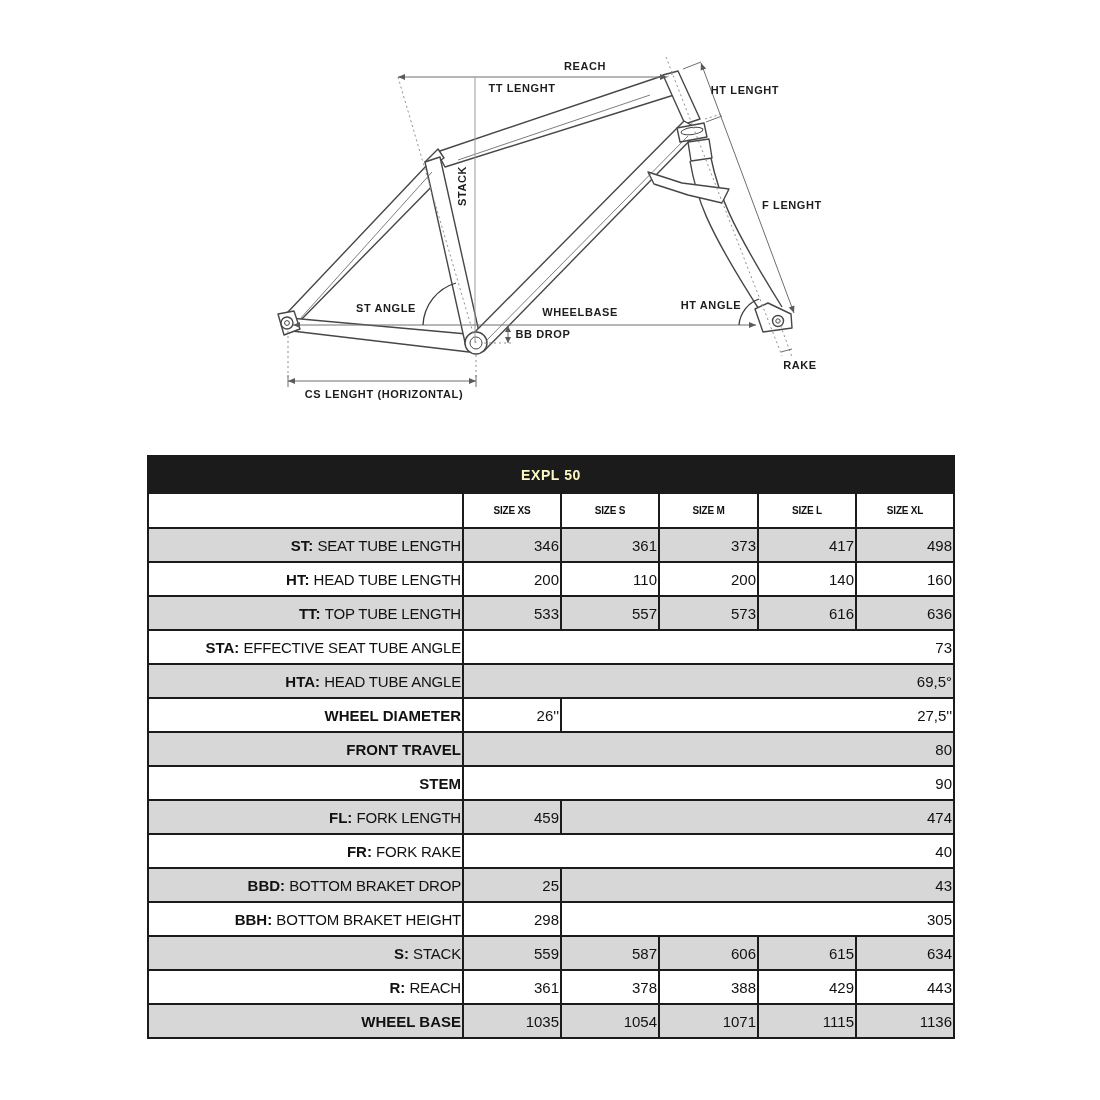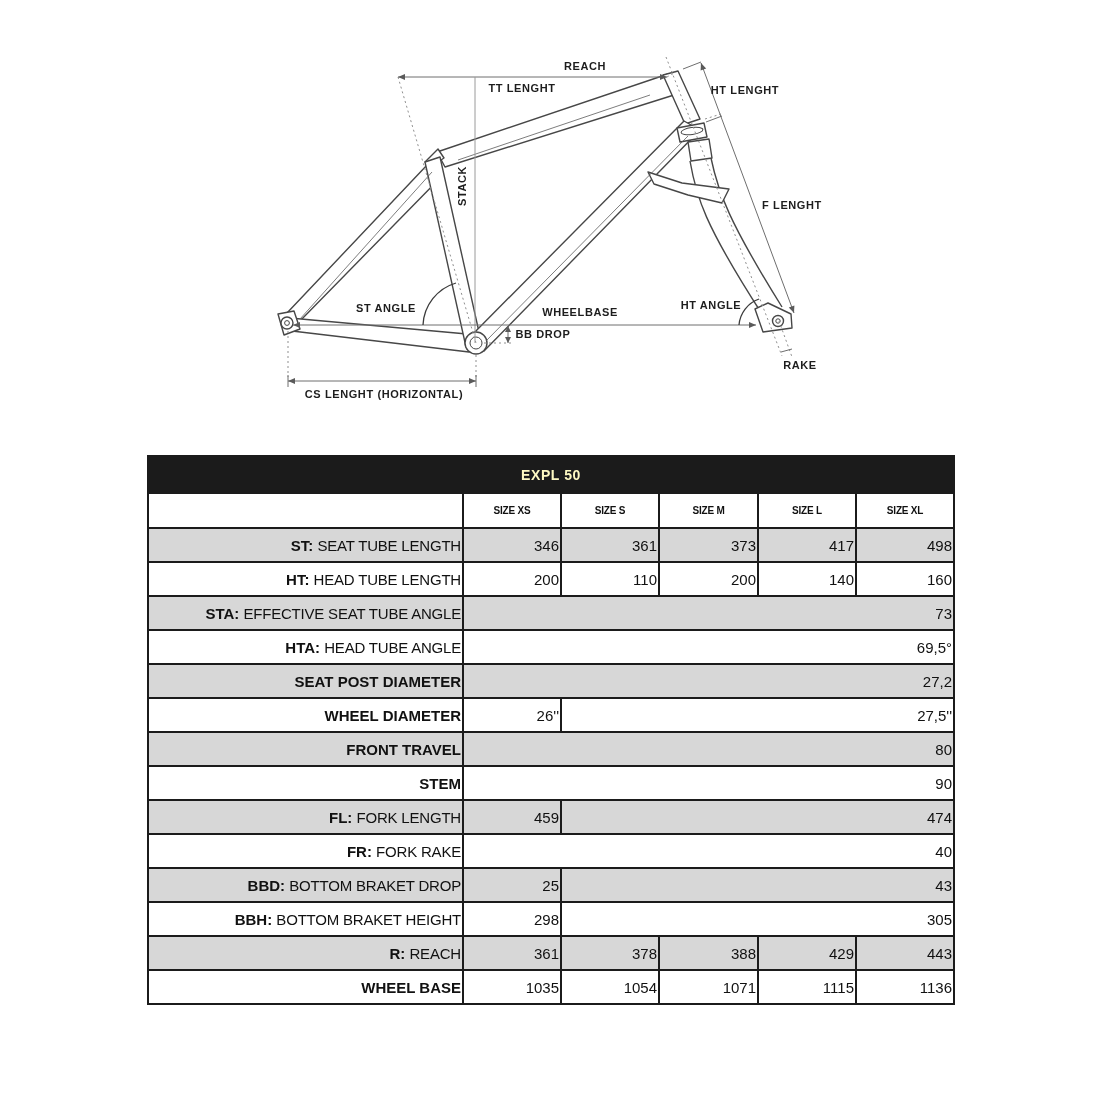--- a/index.html
+++ b/index.html
@@ -160,30 +160,34 @@
       </tr>
       <tr>
         <td class="label-cell"><span class="abbr">HT:</span> <span class="desc">HEAD TUBE LENGTH</span></td>
         <td class="value-cell">200</td>
         <td class="value-cell">110</td>
         <td class="value-cell">200</td>
         <td class="value-cell">140</td>
         <td class="value-cell">160</td>
       </tr>
       <tr>
+        <td class="label-cell"><span class="abbr">TT:</span> <span class="desc">TOP TUBE LENGTH</span></td>
+        <td class="value-cell">533</td>
+        <td class="value-cell">557</td>
+        <td class="value-cell">573</td>
+        <td class="value-cell">616</td>
+        <td class="value-cell">636</td>
+      </tr>
+      <tr>
         <td class="label-cell"><span class="abbr">STA:</span> <span class="desc">EFFECTIVE SEAT TUBE ANGLE</span></td>
         <td class="value-cell" colspan="5">73</td>
       </tr>
       <tr>
         <td class="label-cell"><span class="abbr">HTA:</span> <span class="desc">HEAD TUBE ANGLE</span></td>
         <td class="value-cell" colspan="5">69,5°</td>
-      </tr>
-      <tr>
-        <td class="label-cell"><span class="abbr">SEAT POST DIAMETER</span> <span class="desc"></span></td>
-        <td class="value-cell" colspan="5">27,2</td>
       </tr>
       <tr>
         <td class="label-cell"><span class="abbr">WHEEL DIAMETER</span> <span class="desc"></span></td>
         <td class="value-cell">26''</td>
         <td class="value-cell" colspan="4">27,5''</td>
       </tr>
       <tr>
         <td class="label-cell"><span class="abbr">FRONT TRAVEL</span> <span class="desc"></span></td>
         <td class="value-cell" colspan="5">80</td>
       </tr>
@@ -202,20 +206,28 @@
       </tr>
       <tr>
         <td class="label-cell"><span class="abbr">BBD:</span> <span class="desc">BOTTOM BRAKET DROP</span></td>
         <td class="value-cell">25</td>
         <td class="value-cell" colspan="4">43</td>
       </tr>
       <tr>
         <td class="label-cell"><span class="abbr">BBH:</span> <span class="desc">BOTTOM BRAKET HEIGHT</span></td>
         <td class="value-cell">298</td>
         <td class="value-cell" colspan="4">305</td>
+      </tr>
+      <tr>
+        <td class="label-cell"><span class="abbr">S:</span> <span class="desc">STACK</span></td>
+        <td class="value-cell">559</td>
+        <td class="value-cell">587</td>
+        <td class="value-cell">606</td>
+        <td class="value-cell">615</td>
+        <td class="value-cell">634</td>
       </tr>
       <tr>
         <td class="label-cell"><span class="abbr">R:</span> <span class="desc">REACH</span></td>
         <td class="value-cell">361</td>
         <td class="value-cell">378</td>
         <td class="value-cell">388</td>
         <td class="value-cell">429</td>
         <td class="value-cell">443</td>
       </tr>
       <tr>

